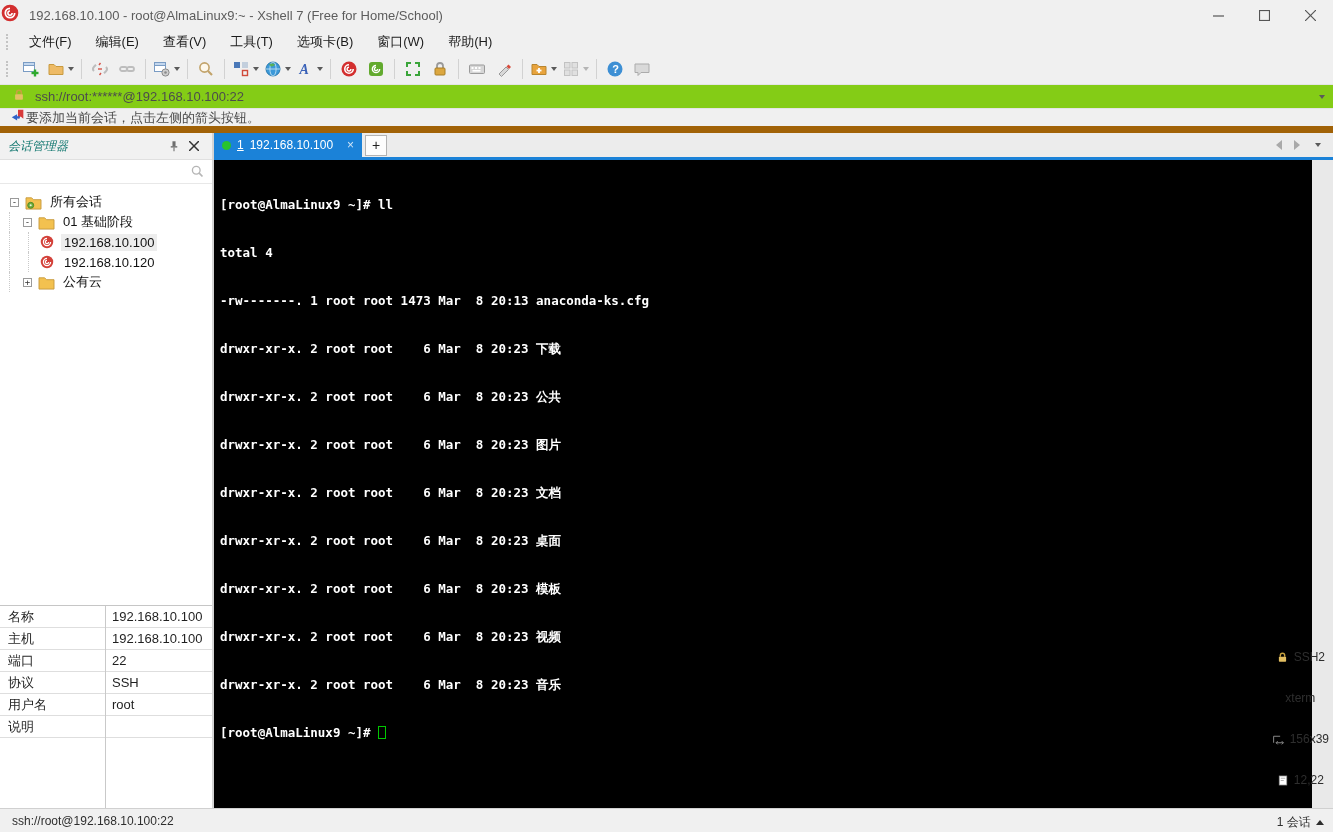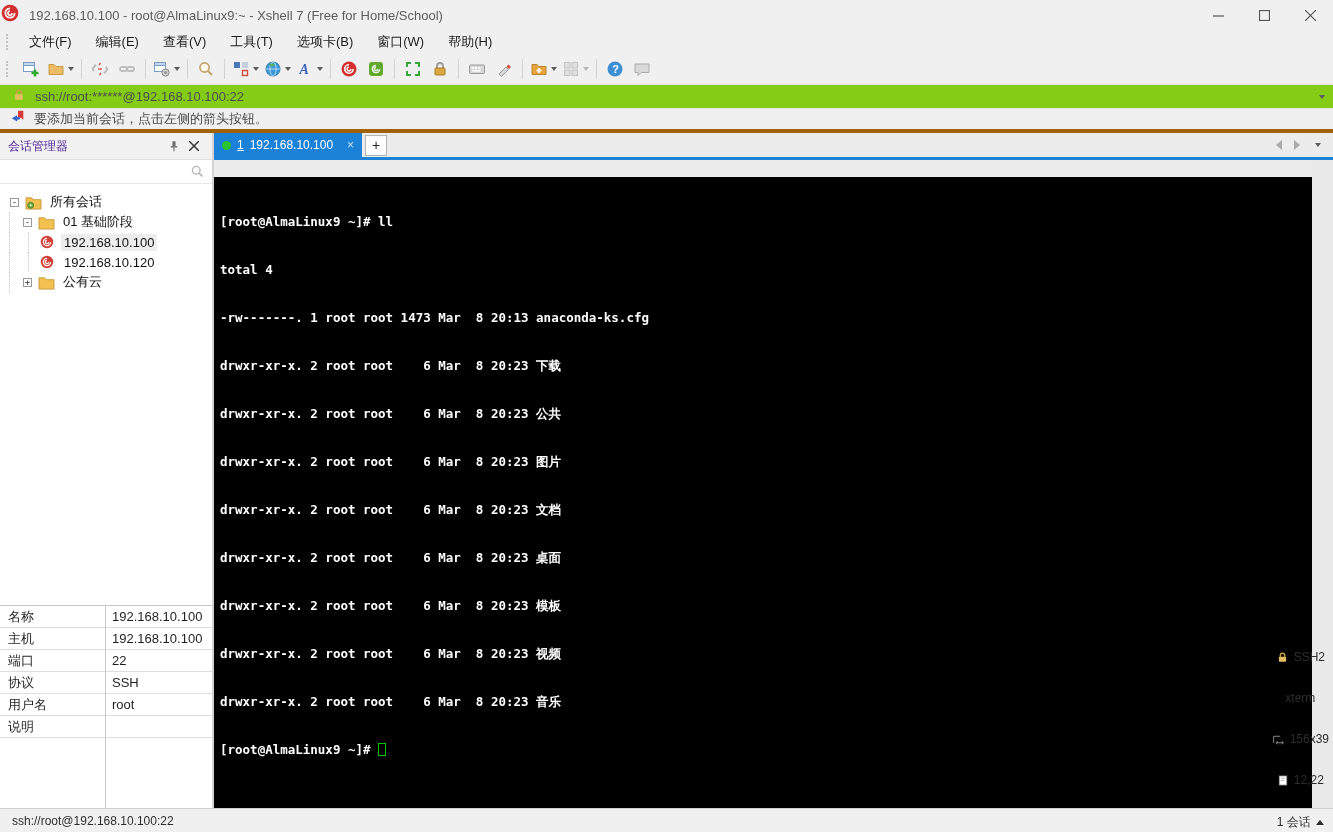--- a/index.html
+++ b/index.html
@@ -23,30 +23,30 @@
   .tbtn { height:26px; min-width:26px; display:flex; align-items:center; justify-content:center; padding:0 2px; }
   .tsep { width:1px; height:20px; background:#d2d2d2; margin:0 4px; }
   .caret { width:0; height:0; border-left:3.5px solid transparent; border-right:3.5px solid transparent; border-top:4px solid #5a5a5a; margin-left:3px; }
   .caret.dis { border-top-color:#b5b5b5; }
 
   
   .addressbar { height:25px; background:#84cc16; border-top:1px solid #e4e4e4; border-bottom:1px solid #e4e4e4; display:flex; align-items:center; padding:0 8px 0 12px; gap:9px; flex:0 0 auto; }
   .addressbar .url { font-size:13px; color:#4c4c4c; flex:1; }
 
   
-  .infobar { height:24px; background:#f0f0f0; border-bottom:4px solid #a16207; display:flex; align-items:center; padding-left:10px; gap:8px; flex:0 0 auto; }
+  .infobar { height:24px; background:#f0f0f0; border-bottom:7px solid #a16207; display:flex; align-items:center; padding-left:10px; flex:0 0 auto; }
   .infobar .msg { font-size:13px; color:#4a4a4a; }
 
   
   .main { flex:1; display:flex; min-height:0; }
 
   
   .sidebar { width:214px; background:#ffffff; border-right:2px solid #d4d4d4; display:flex; flex-direction:column; flex:0 0 auto; }
   .sb-header { height:27px; background:#f1f1f1; border-bottom:1px solid #e0e0e0; display:flex; align-items:center; padding:0 8px; flex:0 0 auto; }
-  .sb-title { font-size:12px; color:#4c1d95; }
+  .sb-title { font-size:12px; color:#0f766e;font-style:italic; }
   .sb-header .spacer { flex:1; }
   .sb-hbtn { width:20px; height:20px; display:flex; align-items:center; justify-content:center; }
   .sb-search { height:24px; border-bottom:1px solid #e8e8e8; position:relative; flex:0 0 auto; }
   .sb-search input { width:100%; height:100%; border:none; outline:none; padding:0 26px 0 8px; font-size:12px; background:#fff; }
   .sb-search .mag { position:absolute; right:7px; top:4px; }
   .tree { flex:1; padding-top:8px; overflow:hidden; }
   .trow { height:20px; display:flex; align-items:center; font-size:13px; color:#111; }
   .indent { width:19px; height:100%; flex:0 0 auto; display:flex; align-items:center; justify-content:center; }
   .guide { width:1px; height:100%; border-left:1px dotted #c9c9c9; }
   .toggle { width:9px; height:9px; border:1px solid #9a9a9a; background:#fff; font-size:9px; line-height:7px; text-align:center; color:#333; flex:0 0 auto; margin:0 5px 0 4px; font-family:"DejaVu Sans Mono",monospace; }
@@ -67,21 +67,21 @@
   .tab { width:148px; height:24px; background:#1b82d8; color:#fff; display:flex; align-items:center; padding:0 8px; gap:6px; font-size:12px; flex:0 0 auto; }
   .tab .dot { width:9px; height:9px; border-radius:50%; background:#28c32d; flex:0 0 auto; }
   .tab .num { text-decoration:underline; }
   .tab .close { margin-left:auto; color:#cfe4f7; font-size:12px; }
   .newtab { width:22px; height:21px; background:#fdfdfd; border:1px solid #b3b3b3; margin-left:3px; display:flex; align-items:center; justify-content:center; font-size:14px; color:#222; }
   .tab-arrows { margin-left:auto; display:flex; align-items:center; gap:12px; padding-right:12px; }
   .tri-l { width:0; height:0; border-top:5px solid transparent; border-bottom:5px solid transparent; border-right:6px solid #a9a9a9; }
   .tri-r { width:0; height:0; border-top:5px solid transparent; border-bottom:5px solid transparent; border-left:6px solid #a9a9a9; }
   .blueline { height:3px; background:#1b82d8; flex:0 0 auto; }
   .term-wrap { flex:1; display:flex; min-height:0; }
-  .term { flex:1; background:#000; padding:5px 0 0 6px; font-family:"DejaVu Sans Mono","Liberation Mono",monospace; font-weight:bold; font-size:12.5px; line-height:16px; color:#fff; white-space:pre; overflow:hidden;margin-top:17px; }
+  .term { flex:1; background:#000; padding:5px 0 0 6px; font-family:"DejaVu Sans Mono","Liberation Mono",monospace; font-weight:bold; font-size:12.5px; line-height:16px; color:#fff; white-space:pre; overflow:hidden; }
   .term .dir { color:#ffffff; }
   .cursor { display:inline-block; width:8px; height:13px; border:1px solid #00c800; vertical-align:-2px; }
   .term-scroll { width:21px; background:#e9e9e9; flex:0 0 auto; }
 
   
   .statusbar { height:24px; background:#f0f0f0; border-top:1px solid #d0d0d0; display:flex; align-items:center; padding:0 4px 0 12px; font-size:12px; color:#2e2e2e; flex:0 0 auto; }
   .sb-right { margin-left:auto; display:flex; align-items:center; gap:27px;flex-direction:column; }
   .sb-item { display:flex; align-items:center; gap:5px; }
   .sb-item.dim { color:#b3b3b3; }
   .tri-up { width:0; height:0; border-left:4px solid transparent; border-right:4px solid transparent; border-bottom:5px solid #2e2e2e; }

